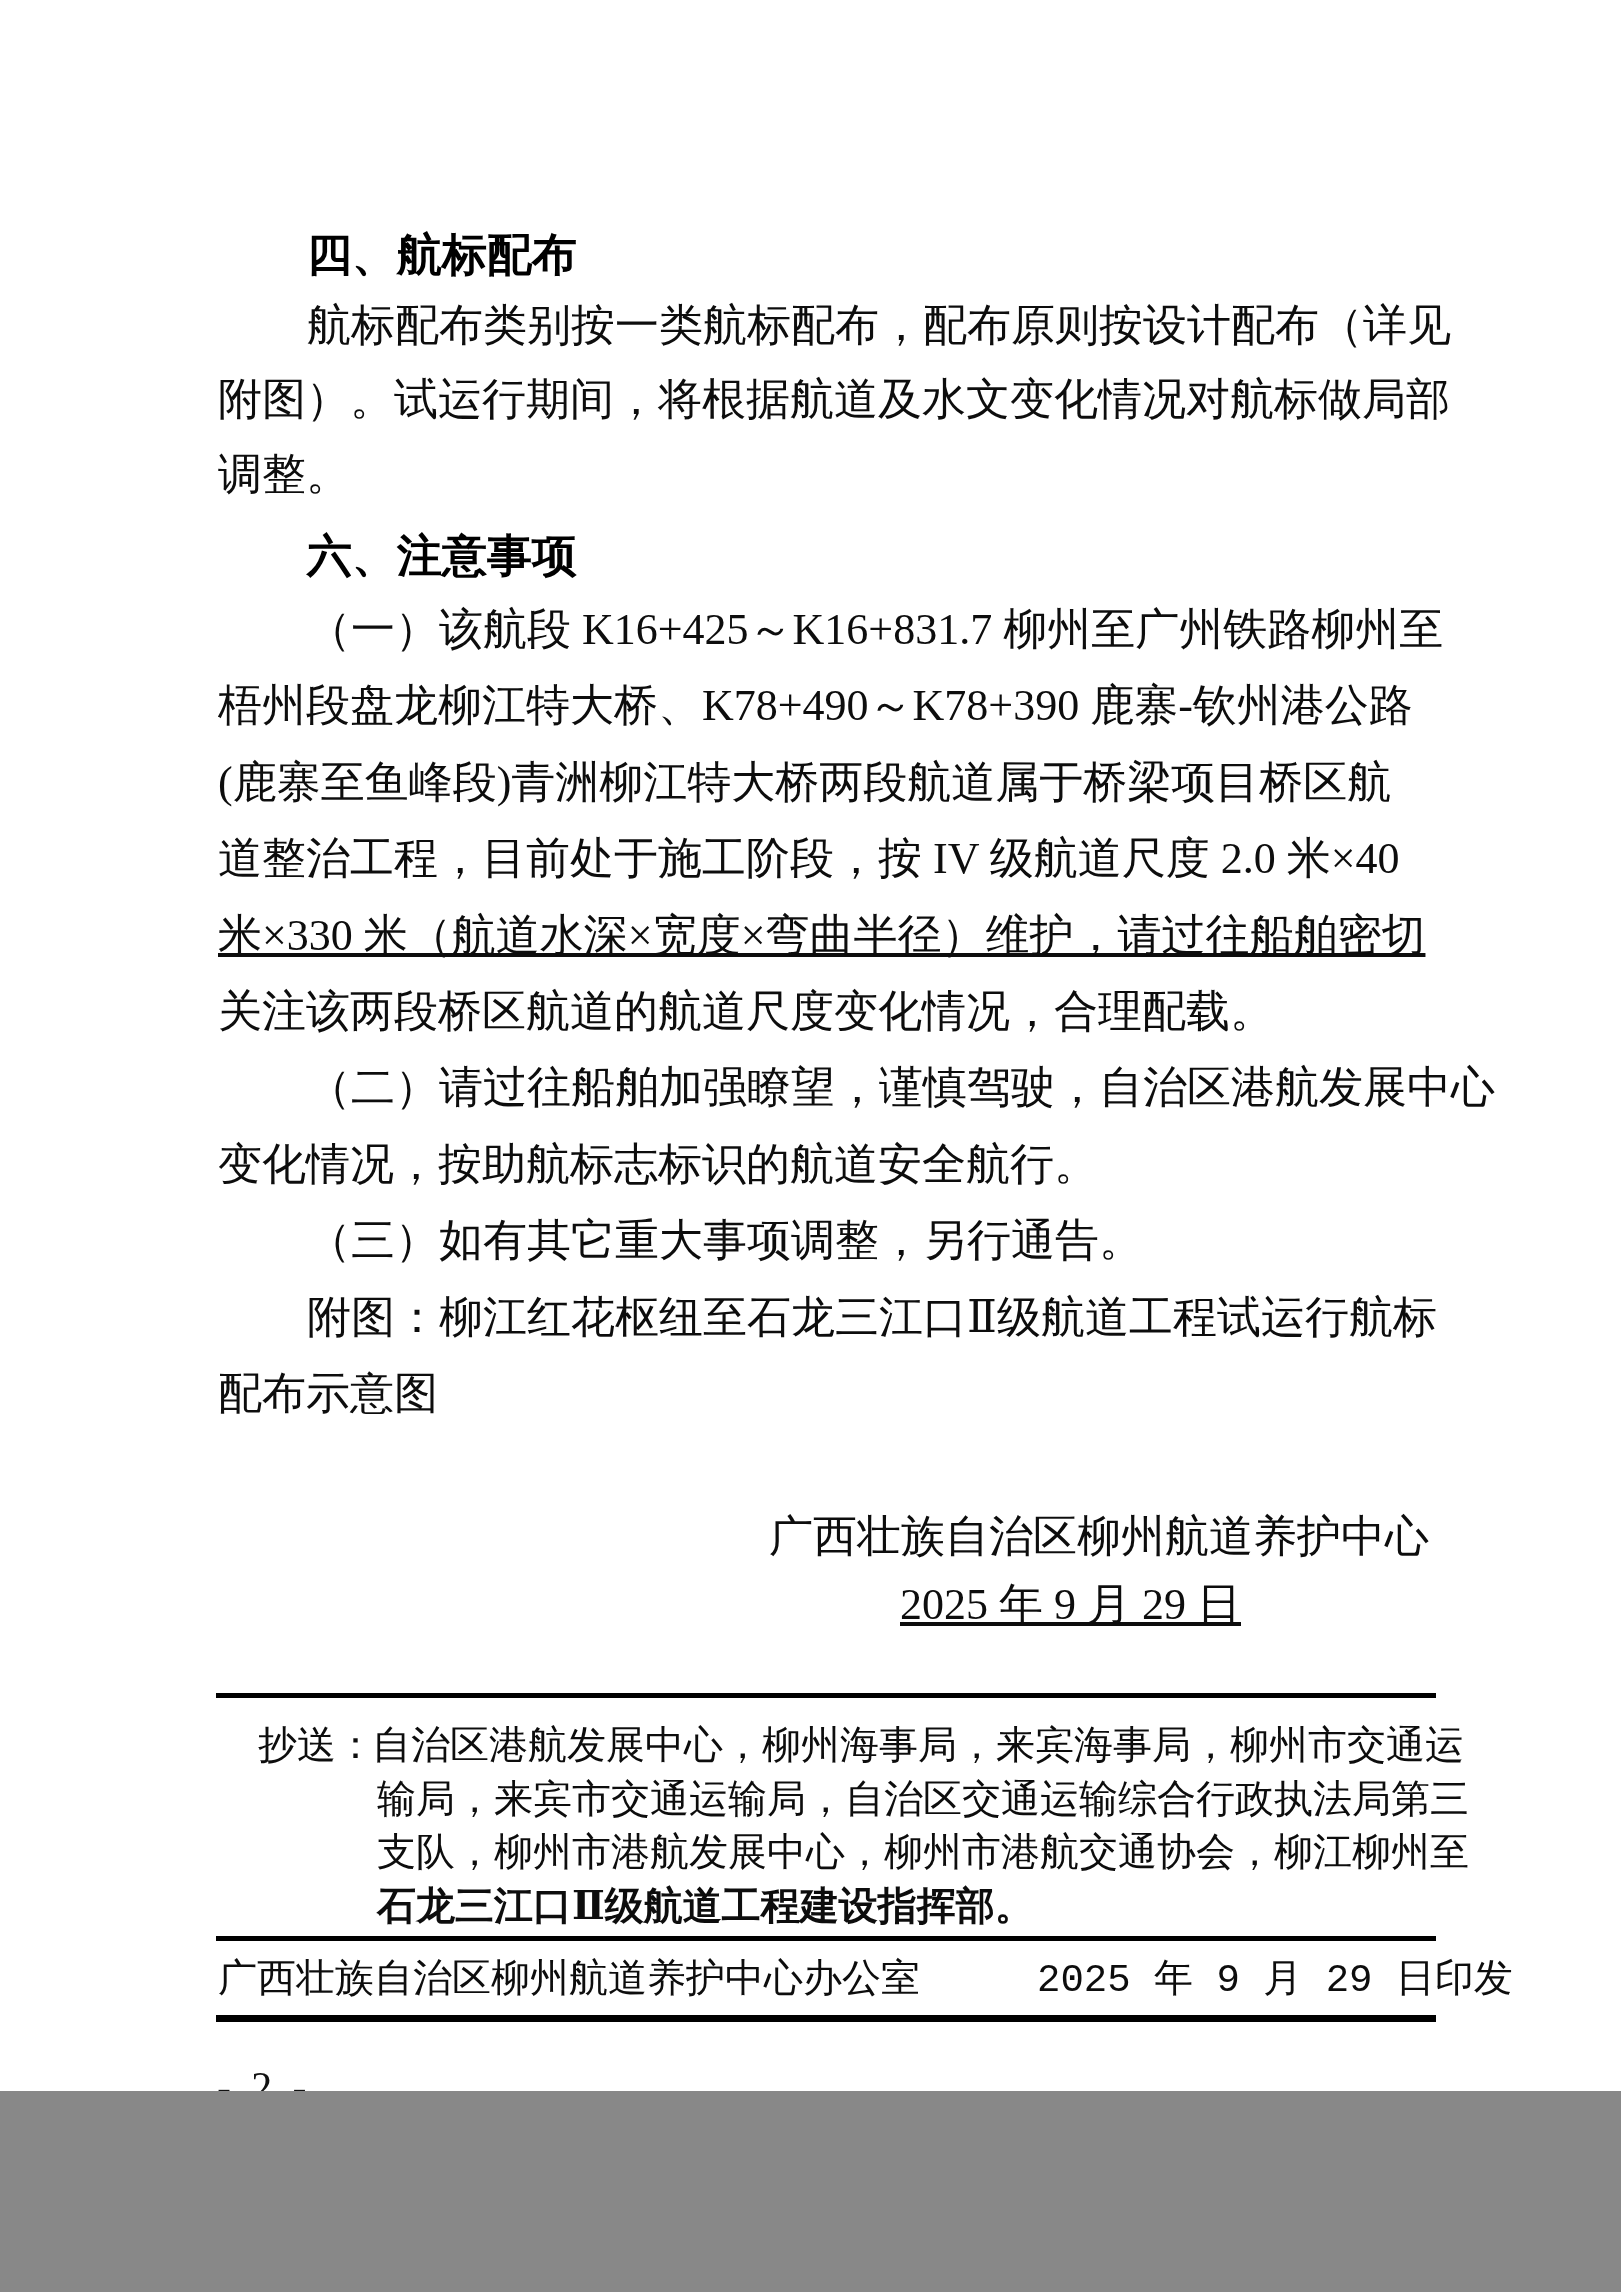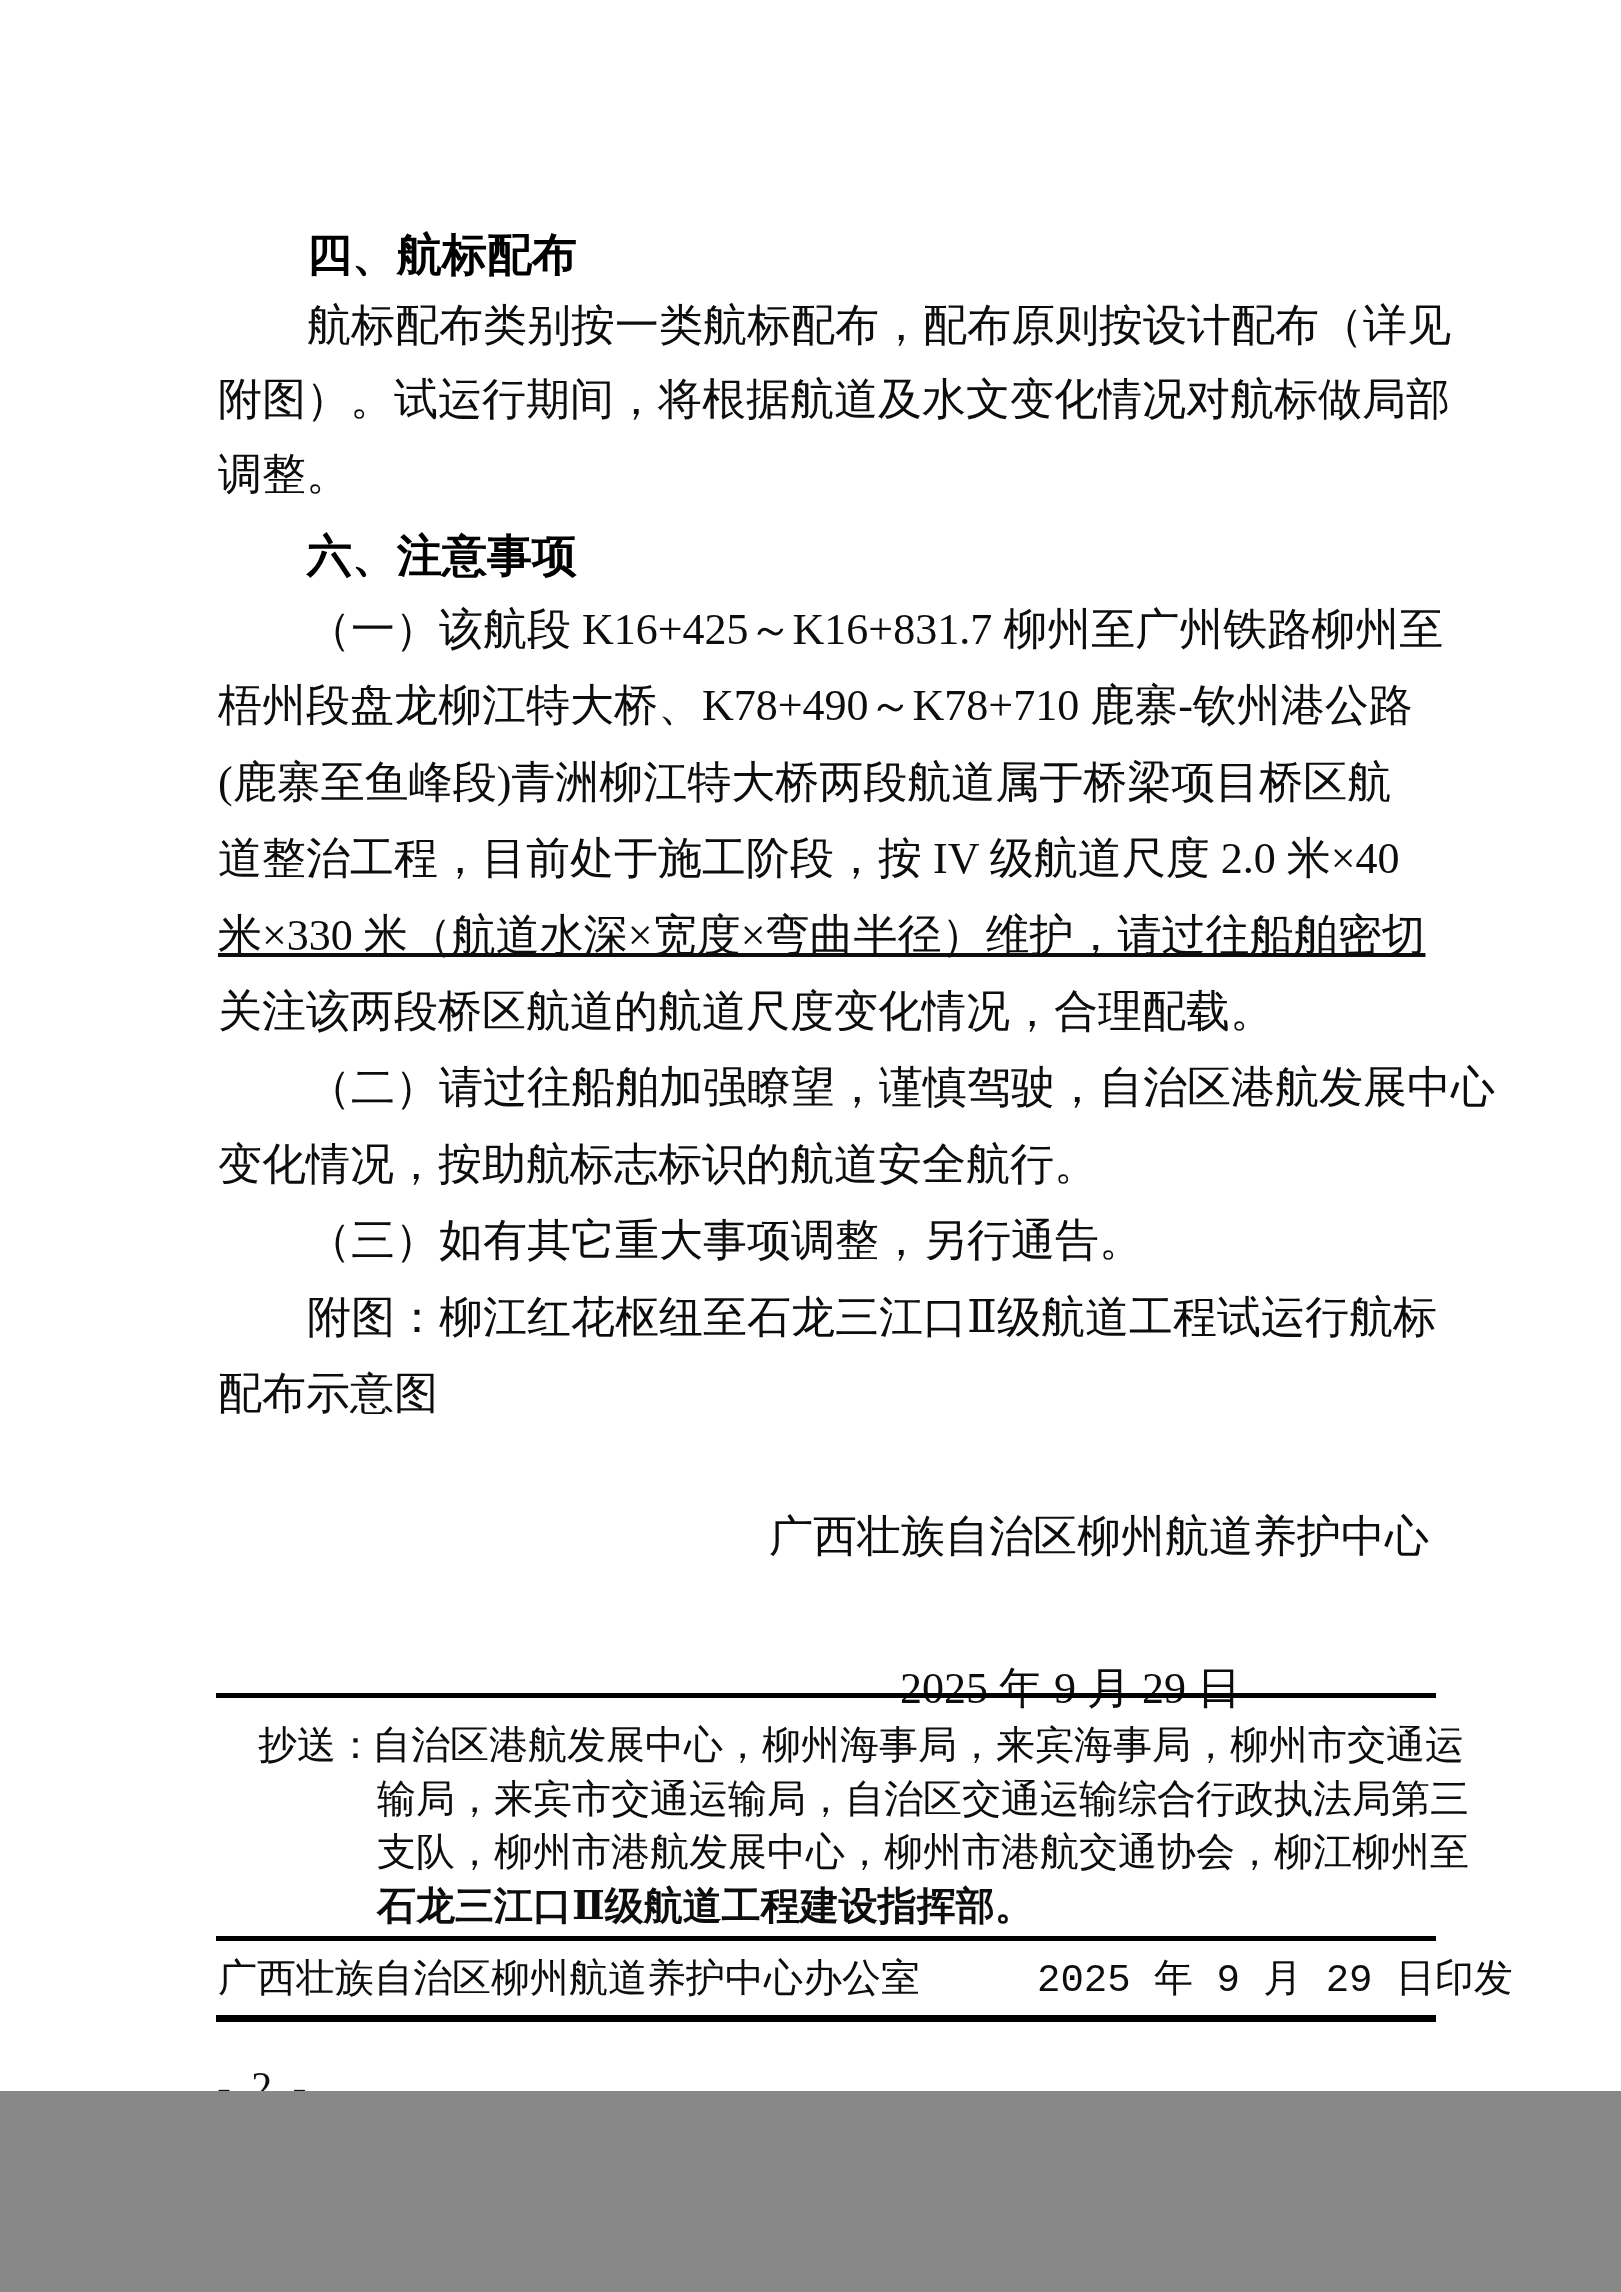--- a/index.html
+++ b/index.html
@@ -46,38 +46,38 @@
 
   <div class="tline heading" style="left:307px; top:230px;">四、航标配布</div>
 
   <div class="tline heading" style="left:307px; top:531px;">六、注意事项</div>
 
   <div id="body-lines">
       <div class="tline" style="left: 307px; top: 301px;">航标配布类别按一类航标配布，配布原则按设计配布（详见</div>
       <div class="tline" style="left: 218px; top: 375px;">附图）。试运行期间，将根据航道及水文变化情况对航标做局部</div>
       <div class="tline" style="left: 218px; top: 450px;">调整。</div>
       <div class="tline" style="left: 307px; top: 605px;">（一）该航段 K16+425～K16+831.7 柳州至广州铁路柳州至</div>
-      <div class="tline" style="left: 218px; top: 681px;">梧州段盘龙柳江特大桥、K78+490～K78+710 鹿寨-钦州港公路</div>
+      <div class="tline" style="left: 218px; top: 681px;">梧州段盘龙柳江特大桥、K78+490～K78+390 鹿寨-钦州港公路</div>
       <div class="tline" style="left: 218px; top: 758px;">(鹿寨至鱼峰段)青洲柳江特大桥两段航道属于桥梁项目桥区航</div>
       <div class="tline" style="left: 218px; top: 834px;">道整治工程，目前处于施工阶段，按 IV 级航道尺度 2.0 米×40</div>
       <div class="tline" style="left: 218px; top: 911px; text-decoration: underline;">米×330 米（航道水深×宽度×弯曲半径）维护，请过往船舶密切</div>
       <div class="tline" style="left: 218px; top: 987px;">关注该两段桥区航道的航道尺度变化情况，合理配载。</div>
       <div class="tline" style="left: 307px; top: 1063px;">（二）请过往船舶加强瞭望，谨慎驾驶，自治区港航发展中心</div>
       <div class="tline" style="left: 218px; top: 1140px; text-align: right;">变化情况，按助航标志标识的航道安全航行。</div>
       <div class="tline" style="left: 307px; top: 1216px;">（三）如有其它重大事项调整，另行通告。</div>
       <div class="tline" style="left: 307px; top: 1293px;">附图：柳江红花枢纽至石龙三江口Ⅱ级航道工程试运行航标</div>
       <div class="tline" style="left: 218px; top: 1369px;">配布示意图</div>
       <div class="tline cc-line" style="left: 372px; top: 1723px;">自治区港航发展中心，柳州海事局，来宾海事局，柳州市交通运</div>
       <div class="tline cc-line" style="left: 377px; top: 1777px;">输局，来宾市交通运输局，自治区交通运输综合行政执法局第三</div>
       <div class="tline cc-line" style="left: 377px; top: 1830px;">支队，柳州市港航发展中心，柳州市港航交通协会，柳江柳州至</div>
       <div class="tline cc-line" style="left: 377px; top: 1884px; font-weight: bold;">石龙三江口Ⅱ级航道工程建设指挥部。</div>
     </div>
 
   <div class="tline" style="left:769px; top:1512px;">广西壮族自治区柳州航道养护中心</div>
-  <div class="tline" style="left:900px; top:1664px;">2025 年 9 月 29 日</div>
+  <div class="tline" style="left:900px; top:1580px;text-decoration:underline;">2025 年 9 月 29 日</div>
 
   <div class="rule" style="top:1693px; height:4.9px;"></div>
 
   <div class="tline cc-line" style="left:258px; top:1723px;">抄送：</div>
 
   <div class="rule" style="top:1936px; height:4.9px;"></div>
 
   <div class="tline footer-line" style="left:218px; top:1960px;">广西壮族自治区柳州航道养护中心办公室</div>
   <div class="tline footer-line" style="left:1037px; top:1960px;">2025 年 9 月 29 日印发</div>
 

